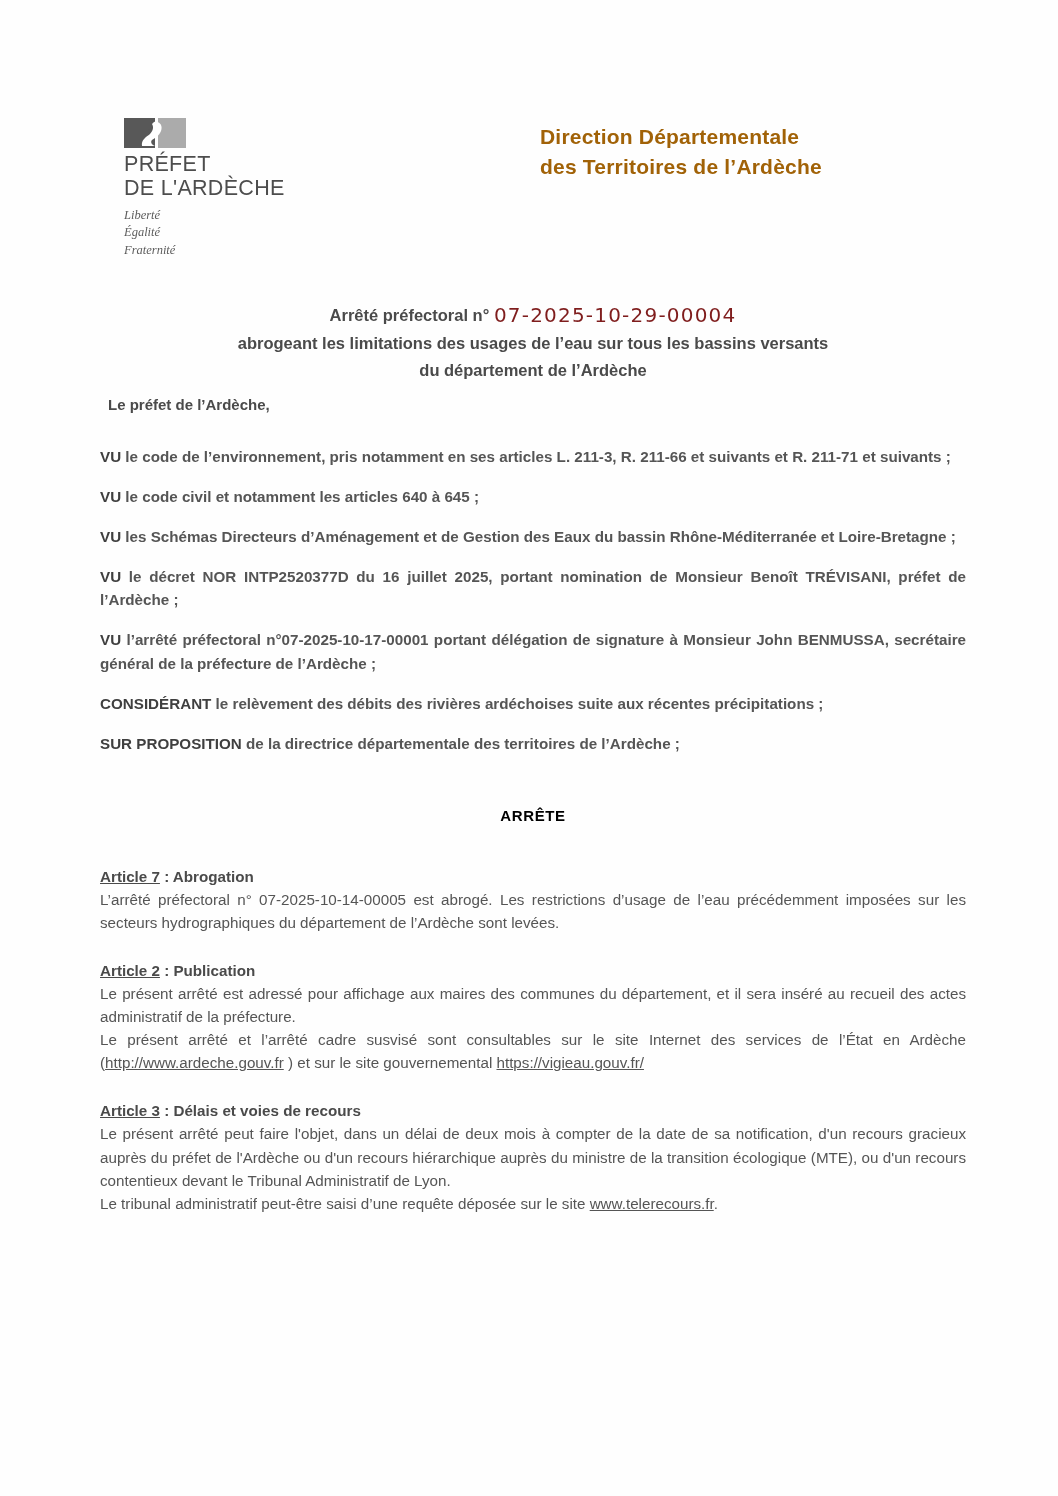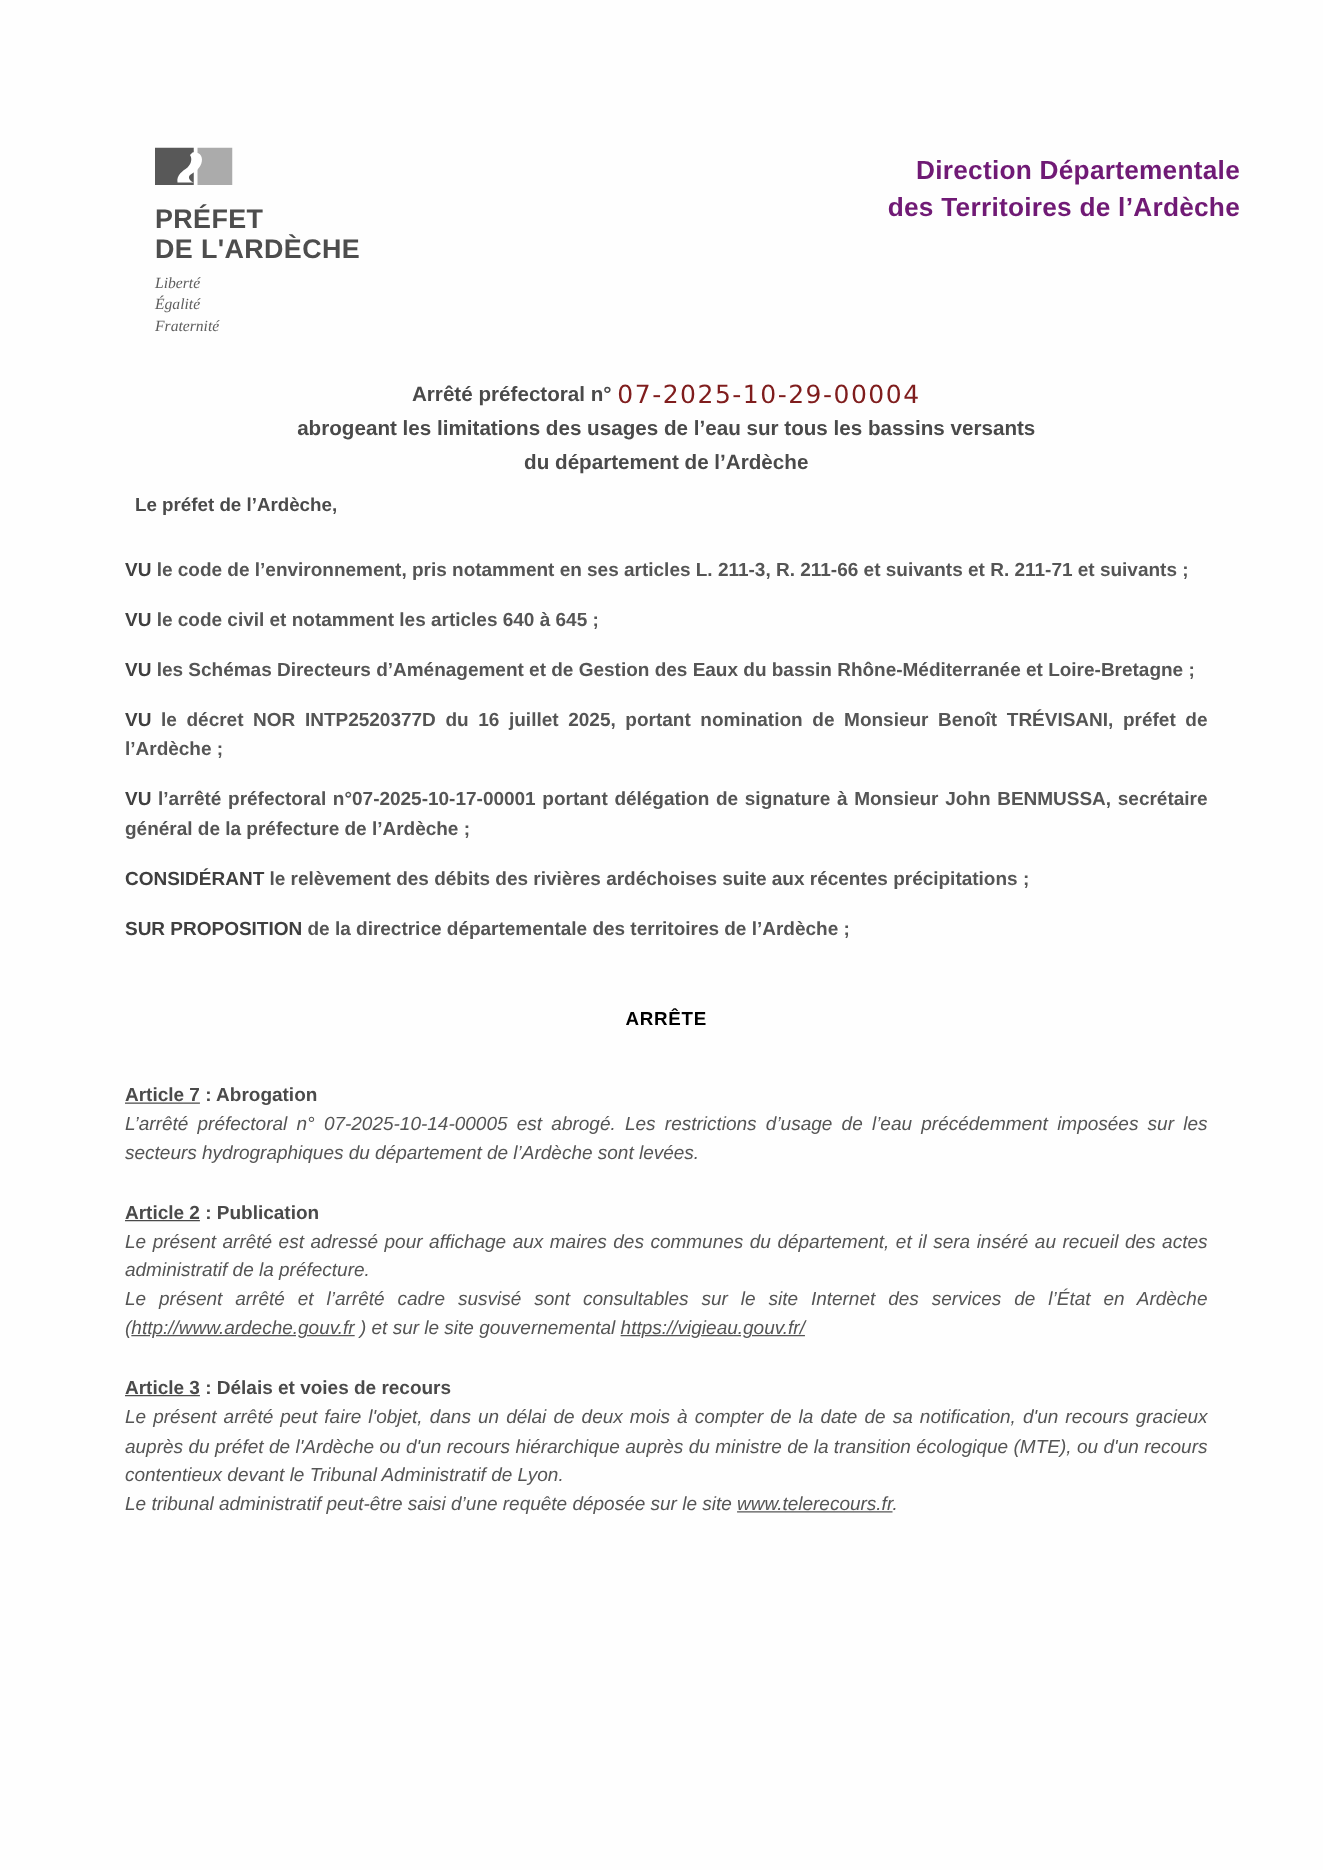--- a/index.html
+++ b/index.html
@@ -33,45 +33,45 @@
     left: 124px;
     top: 6px;
     width: 300px;
   }
   .marianne {
     width: 62px;
     height: 30px;
     display: block;
   }
   .prefet-name {
-    margin-top: 15px;
+    margin-top: 4px;
     font-size: 21.5px;
-    font-weight: bold;
+    font-weight: normal;
     line-height: 1.12;
     letter-spacing: 0.3px;
     color: #4d4d4d;
   }
   .motto {
     margin-top: 7px;
     font-family: "Liberation Serif", serif;
     font-style: italic;
     font-size: 12.5px;
     line-height: 1.38;
     color: #5c5c5c;
   }
   .dept-title {
     position: absolute;
     left: 540px;
     top: 10px;
     width: 452px;
-    text-align: right;
+    text-align: left;
     font-size: 21px;
     font-weight: bold;
     line-height: 1.42;
-    color: #701a75;
+    color: #a16207;
     letter-spacing: 0.2px;
   }
 
   
   .doc-title {
     position: absolute;
     left: 100px;
     top: 298px;
     width: 866px;
     text-align: center;
@@ -131,21 +131,20 @@
     color: #4a4a4a;
   }
   .art-head u { text-decoration: underline; }
   .art-block { margin-bottom: 28px; }
   .art-block p {
     font-size: 15.2px;
     line-height: 1.52;
     margin: 0;
     text-align: justify;
     color: #555555;
-    font-style: italic;
   }
   .gap-before { margin-top: 26px; }
   .lnk { text-decoration: underline; color: #555555; }
 </style>
 </head>
 <body>
 
 <div class="page">
 
   <div class="header">

